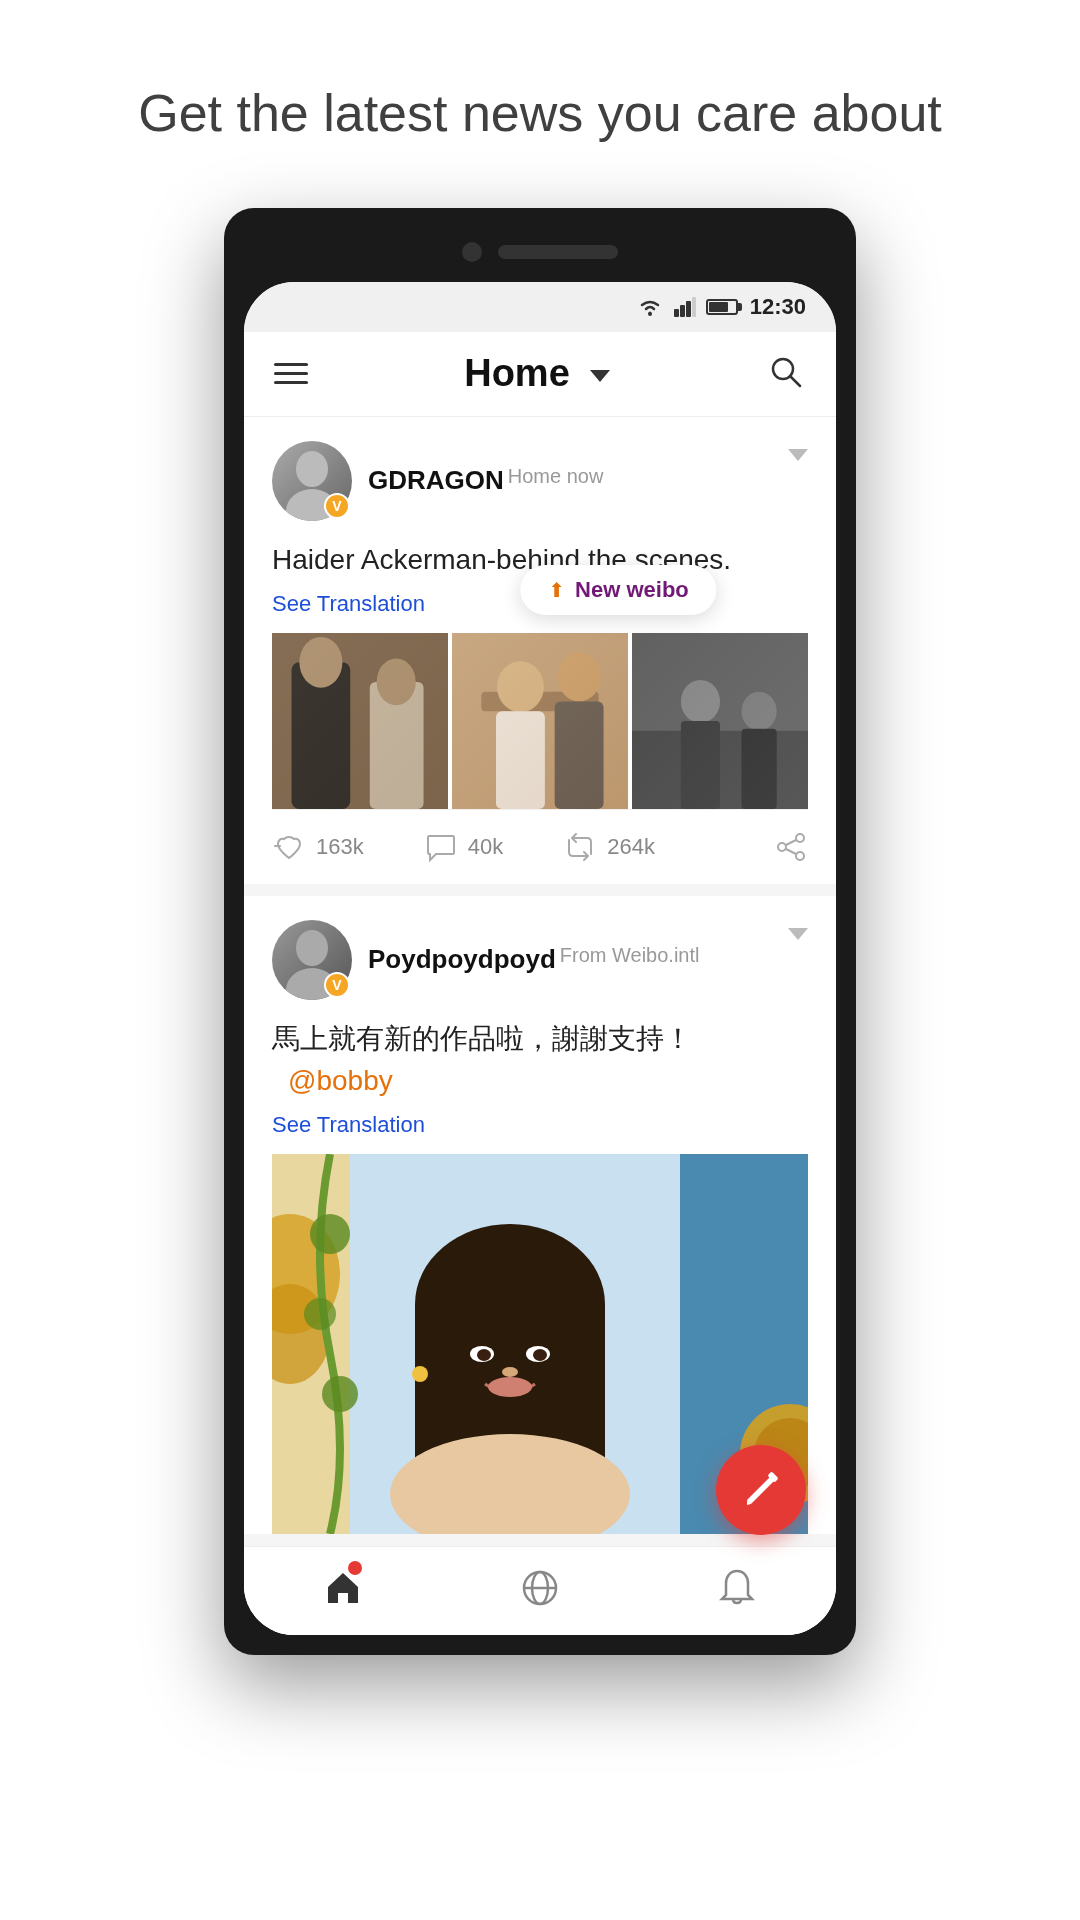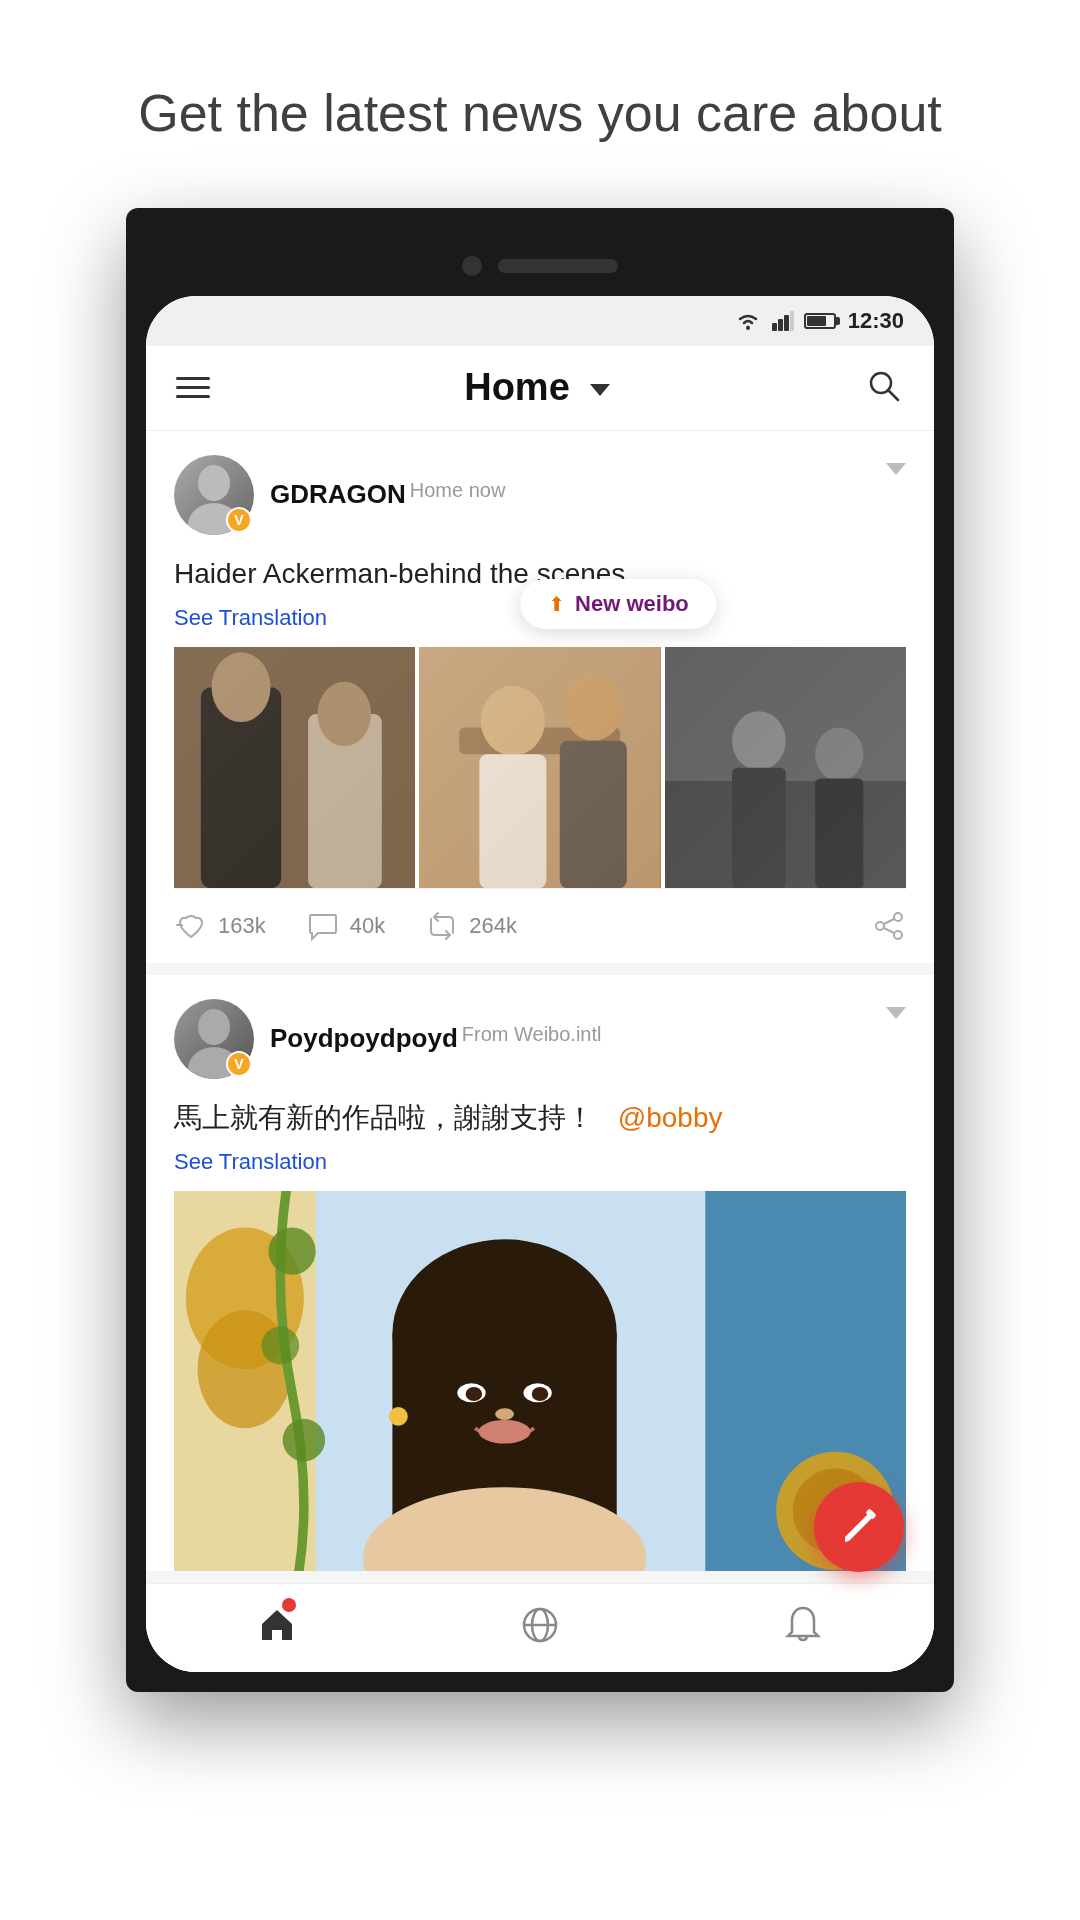--- a/index.html
+++ b/index.html
@@ -19,24 +19,24 @@
       font-size: 52px;
       font-weight: 400;
       color: #404040;
       text-align: left;
       padding: 80px 60px 60px;
       line-height: 1.3;
     }
 
     
     .phone-frame {
-      width: 828px;
+      width: 632px;
       background: #1a1a1a;
-      border-radius: 12px;
-      padding: 38px 20px 20px;
+      border-radius: 30px;
+      padding: 24px 20px 20px;
       position: relative;
       box-shadow: 0 30px 80px rgba(0,0,0,0.4);
     }
 
     .phone-notch-area {
       display: flex;
       justify-content: center;
       align-items: center;
       padding: 10px 0 20px;
       gap: 16px;
@@ -326,21 +326,21 @@
       height: 380px;
       background: linear-gradient(160deg, #d4c0a8, #8ba8cc, #e8d4b0);
       border-radius: 4px;
     }
 
     
     .post-actions {
       display: flex;
       align-items: center;
       padding: 20px 0;
-      gap: 40px;
+      gap: 60px;
       border-top: 1px solid #f0f0f0;
     }
 
     .action-btn {
       display: flex;
       align-items: center;
       gap: 10px;
       color: #888;
       font-size: 22px;
       cursor: pointer;

